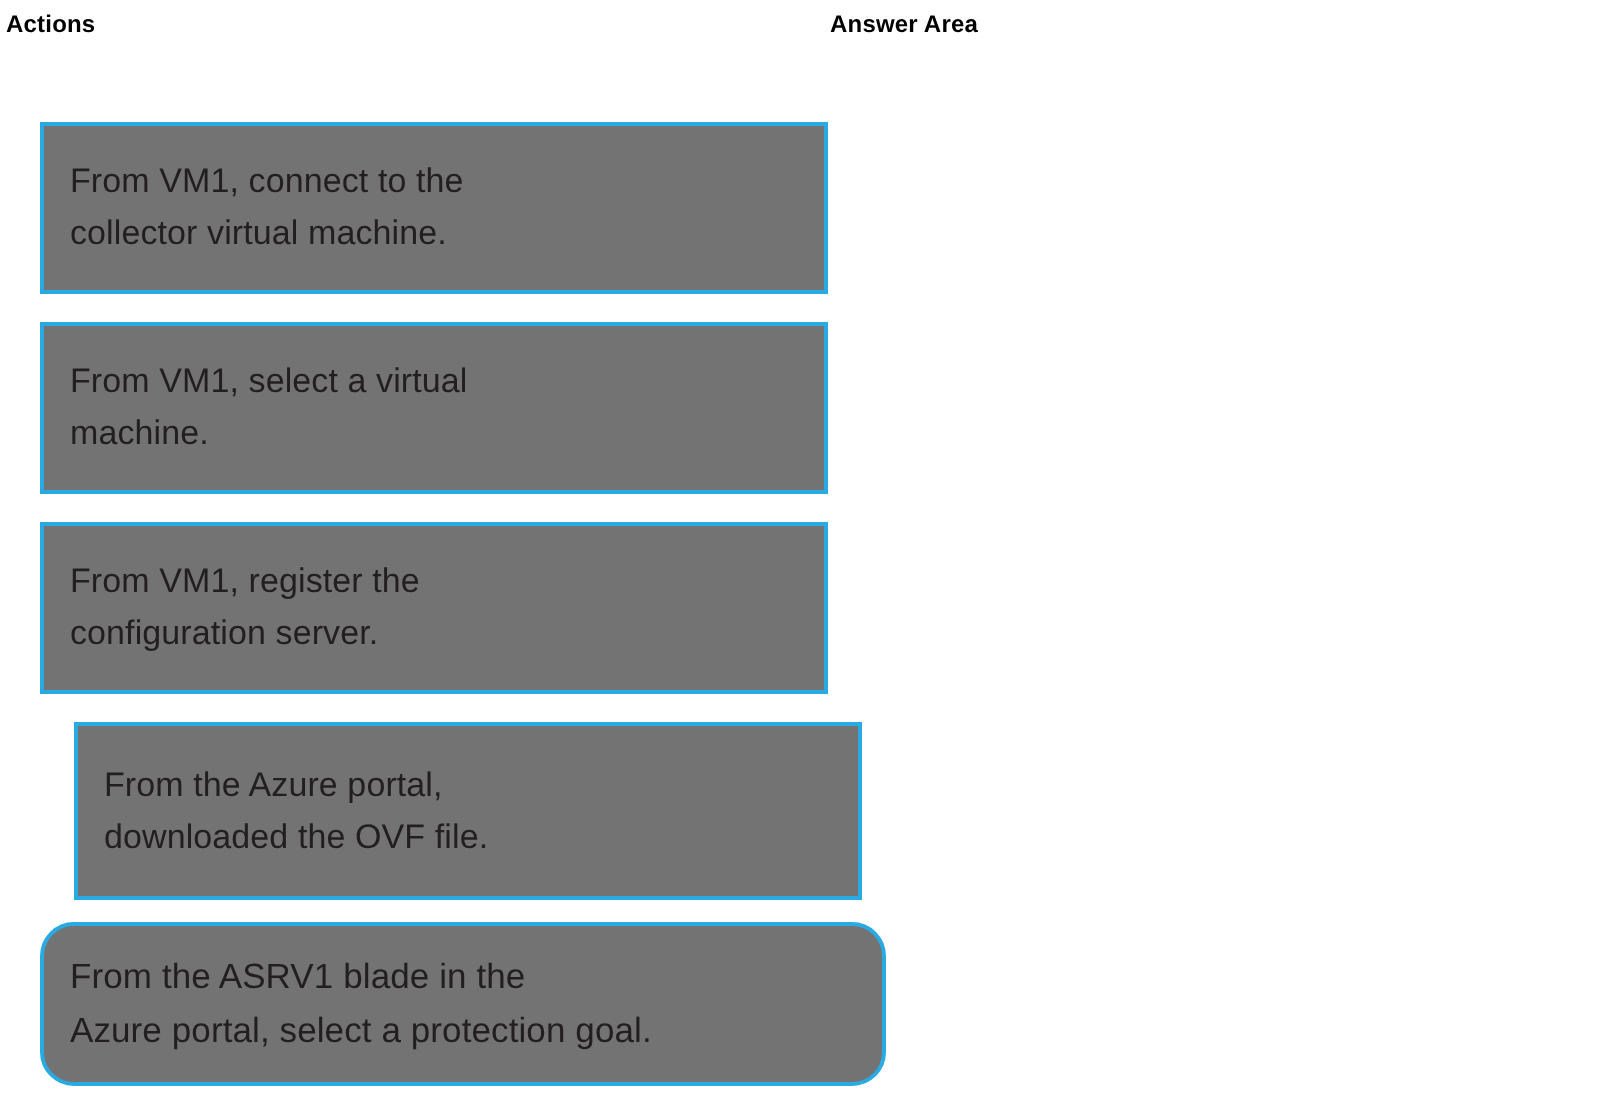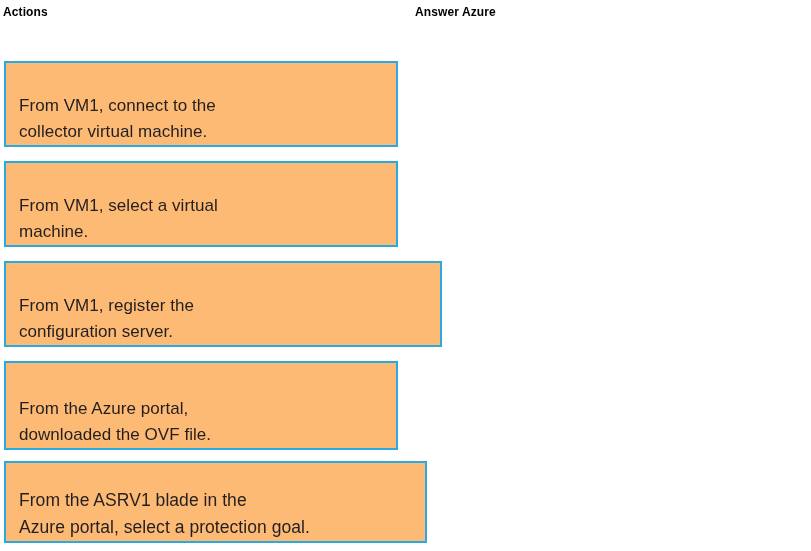--- a/index.html
+++ b/index.html
@@ -47,66 +47,66 @@
   #actions-list {
     position: absolute;
     left: 0;
     top: 0;
     width: 440px;
     height: 551px;
   }
 
   .action-card {
     position: absolute;
-    left: 4px;
+    left: 20px;
     box-sizing: border-box;
-    background: #fdba74;
+    background: #737373;
     border: 2.5px solid #29abe2;
     display: flex;
-    align-items: flex-end;
+    align-items: center;
     padding: 0 8px 0 13px;
   }
 
   .action-card .action-text {
     font-family: "Liberation Sans", sans-serif;
     font-size: 17px;
     line-height: 26px;
     color: #231f20;
     white-space: pre-line;
     letter-spacing: 0.05px;
   }
 
   
   #action-card-1 { top: 61px;  width: 394px; height: 86px; }
   #action-card-2 { top: 161px; width: 394px; height: 86px; }
-  #action-card-3 { top: 261px; width: 438px; height: 86px; }
-  #action-card-4 { top: 361px; width: 394px; height: 89px; }
+  #action-card-3 { top: 261px; width: 394px; height: 86px; }
+  #action-card-4 { top: 361px; width: 394px; height: 89px; margin-left: 17px; }
   #action-card-5 { top: 461px; width: 423px; height: 82px; }
 
-  #action-card-5 { padding: 0 2px 0 13px; }
+  #action-card-5 { padding: 0 2px 0 13px; border-radius: 17px; }
   #action-card-5 .action-text { font-size: 17.5px; line-height: 27px; }
 
   
   #answer-area-dropzone {
     position: absolute;
     left: 415px;
     top: 55px;
     width: 380px;
     height: 490px;
     background: transparent;
   }
 </style>
 </head>
 <body>
 
 <div class="canvas">
 
   <div class="col-heading" id="actions-heading">Actions</div>
 
-  <div class="col-heading" id="answer-area-heading">Answer Azure</div>
+  <div class="col-heading" id="answer-area-heading">Answer Area</div>
 
   <div id="actions-list">
 
     <div class="action-card" id="action-card-1">
       <span class="action-text">From VM1, connect to the
 collector virtual machine.</span>
     </div>
 
     <div class="action-card" id="action-card-2">
       <span class="action-text">From VM1, select a virtual

